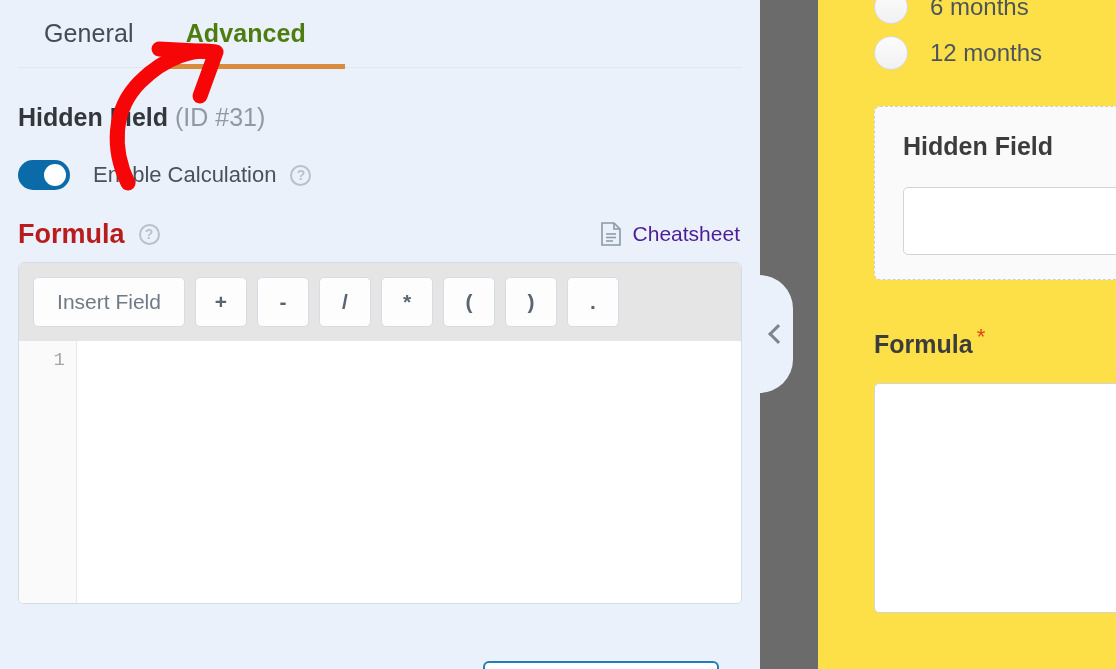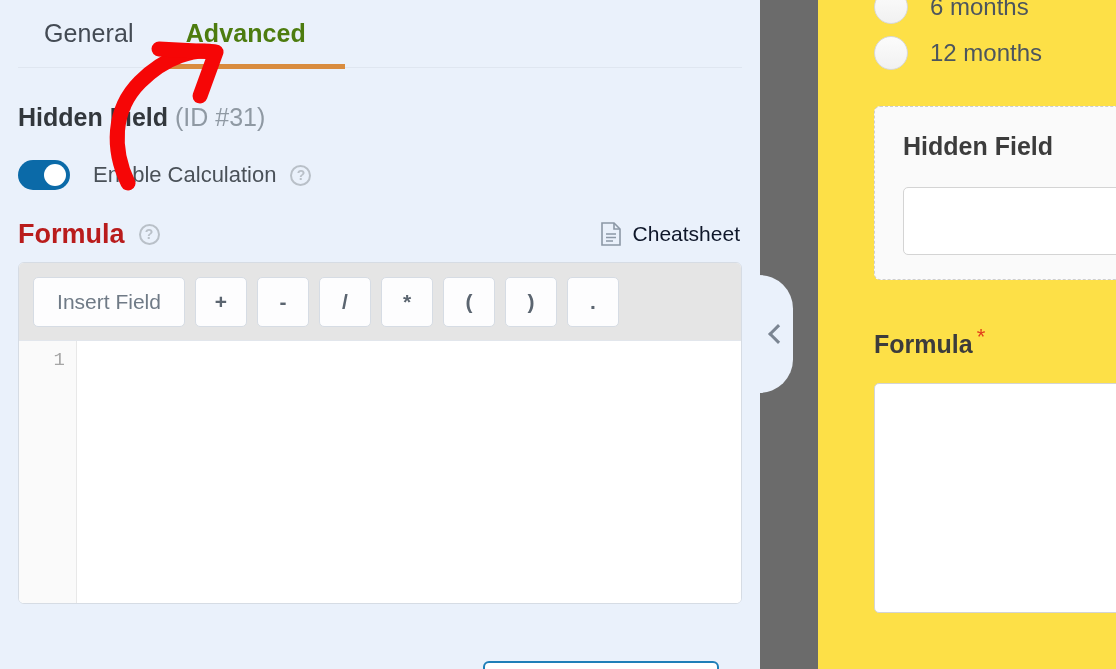--- a/index.html
+++ b/index.html
@@ -152,21 +152,21 @@
     padding-right: 2px;
   }
   .cheatsheet .doc-icon {
     width: 20px;
     height: 24px;
     margin-right: 12px;
     flex: 0 0 auto;
   }
   .cheatsheet .cs-label {
     font-size: 21px;
-    color: #0f172a;
+    color: #4c1d95;
     line-height: 26px;
   }
 
   
   .editor {
     margin-top: 12px;
     border: 1px solid #d6dce4;
     border-radius: 6px;
     background: #ffffff;
     height: 342px;

